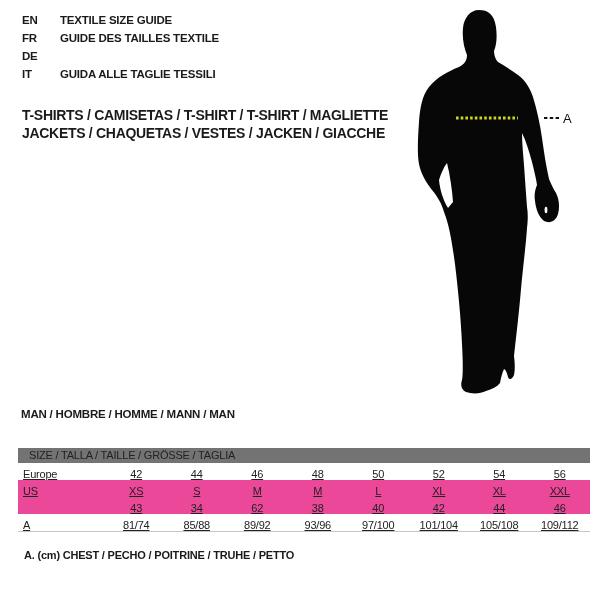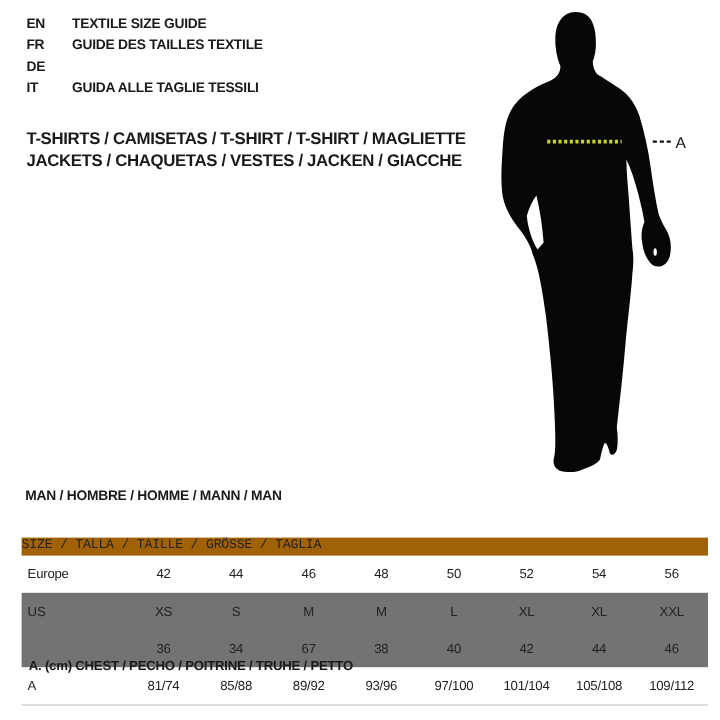--- a/index.html
+++ b/index.html
@@ -14,23 +14,23 @@
   
   .categories{position:absolute;left:22px;top:106px;font-weight:bold;font-size:14px;line-height:18px;letter-spacing:-0.3px;white-space:nowrap;}
   
   .figure-wrap{position:absolute;left:395px;top:5px;width:185px;height:395px;}
   .figure-wrap svg{display:block;width:100%;height:100%;}
   .measure-label{font-family:"Liberation Sans", sans-serif;font-size:13px;fill:#111;}
   
   .section-title{position:absolute;left:21px;top:408px;font-weight:bold;font-size:11.5px;letter-spacing:-0.2px;white-space:nowrap;}
   
   .size-table{position:absolute;left:18px;top:448px;width:572px;font-size:11px;letter-spacing:-0.2px;border-bottom:1px solid #c6c6c6;}
-  .thead{background:#a16207;height:15px;line-height:15px;padding-left:0;color:#222;font-family:Liberation Mono, monospace;}
-  .trow{display:flex;height:31px;align-items:center;color:#222;}
-  .trow.band{background:#737373;}
+  .thead{background:#737373;height:15px;line-height:15px;padding-left:11px;color:#222;}
+  .trow{display:flex;height:17px;align-items:flex-end;color:#222;text-decoration:underline;}
+  .trow.band{background:#ec4899;}
   .cell-label{flex:0 0 83px;padding-left:5px;text-align:left;}
   .cell{flex:1;text-align:center;}
   
   .footnote{position:absolute;left:24px;top:549px;font-weight:bold;font-size:11px;letter-spacing:-0.2px;white-space:nowrap;}
 </style>
 </head>
 <body>
 
 <div class="canvas">
 
@@ -133,23 +133,23 @@
       <span class="cell">M</span>
       <span class="cell">M</span>
       <span class="cell">L</span>
       <span class="cell">XL</span>
       <span class="cell">XL</span>
       <span class="cell">XXL</span>
     </div>
 
     <div class="trow band">
       <span class="cell-label"></span>
-      <span class="cell">36</span>
+      <span class="cell">43</span>
       <span class="cell">34</span>
-      <span class="cell">67</span>
+      <span class="cell">62</span>
       <span class="cell">38</span>
       <span class="cell">40</span>
       <span class="cell">42</span>
       <span class="cell">44</span>
       <span class="cell">46</span>
     </div>
 
     <div class="trow">
       <span class="cell-label">A</span>
       <span class="cell">81/74</span>

